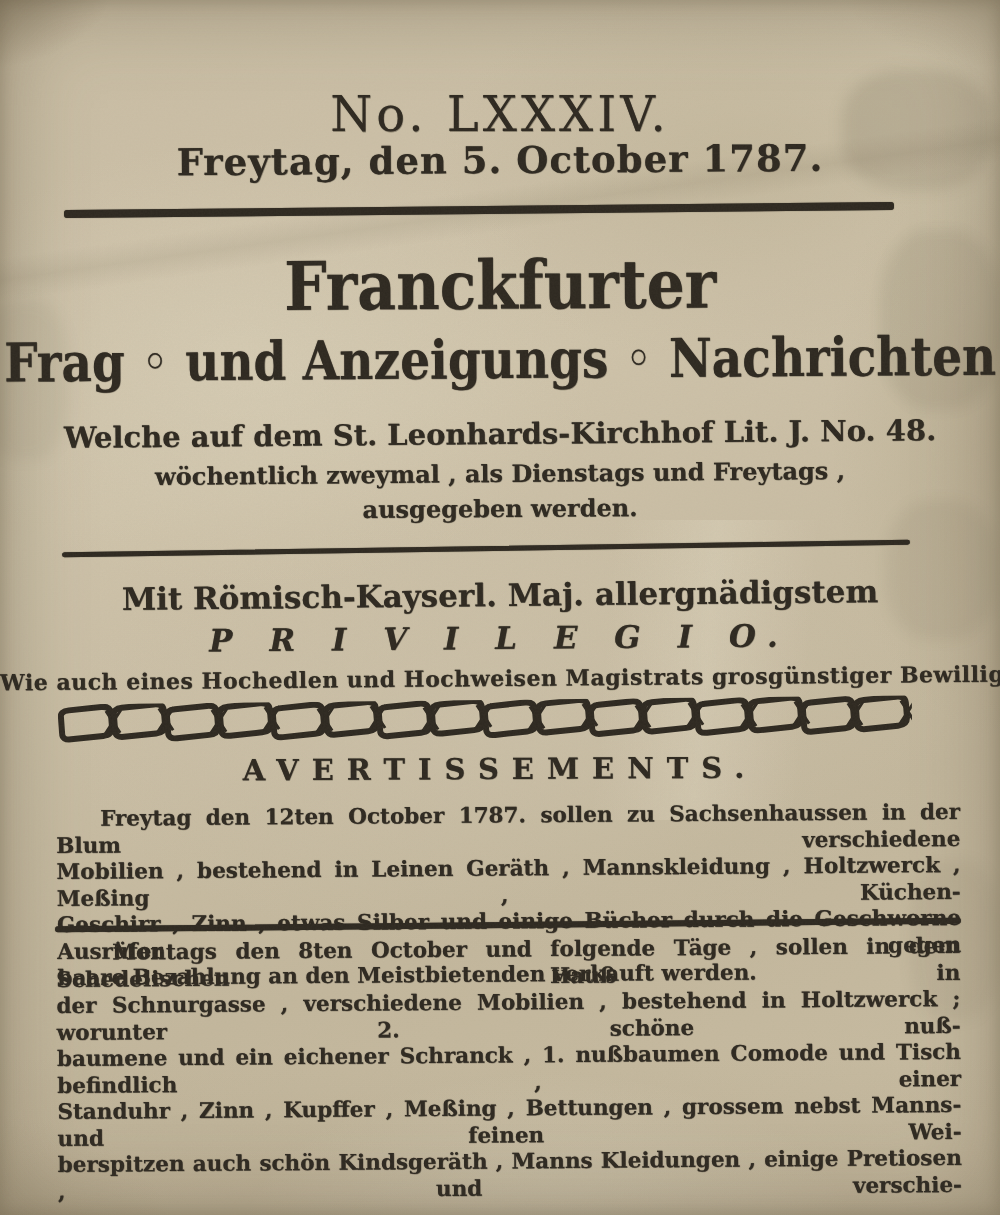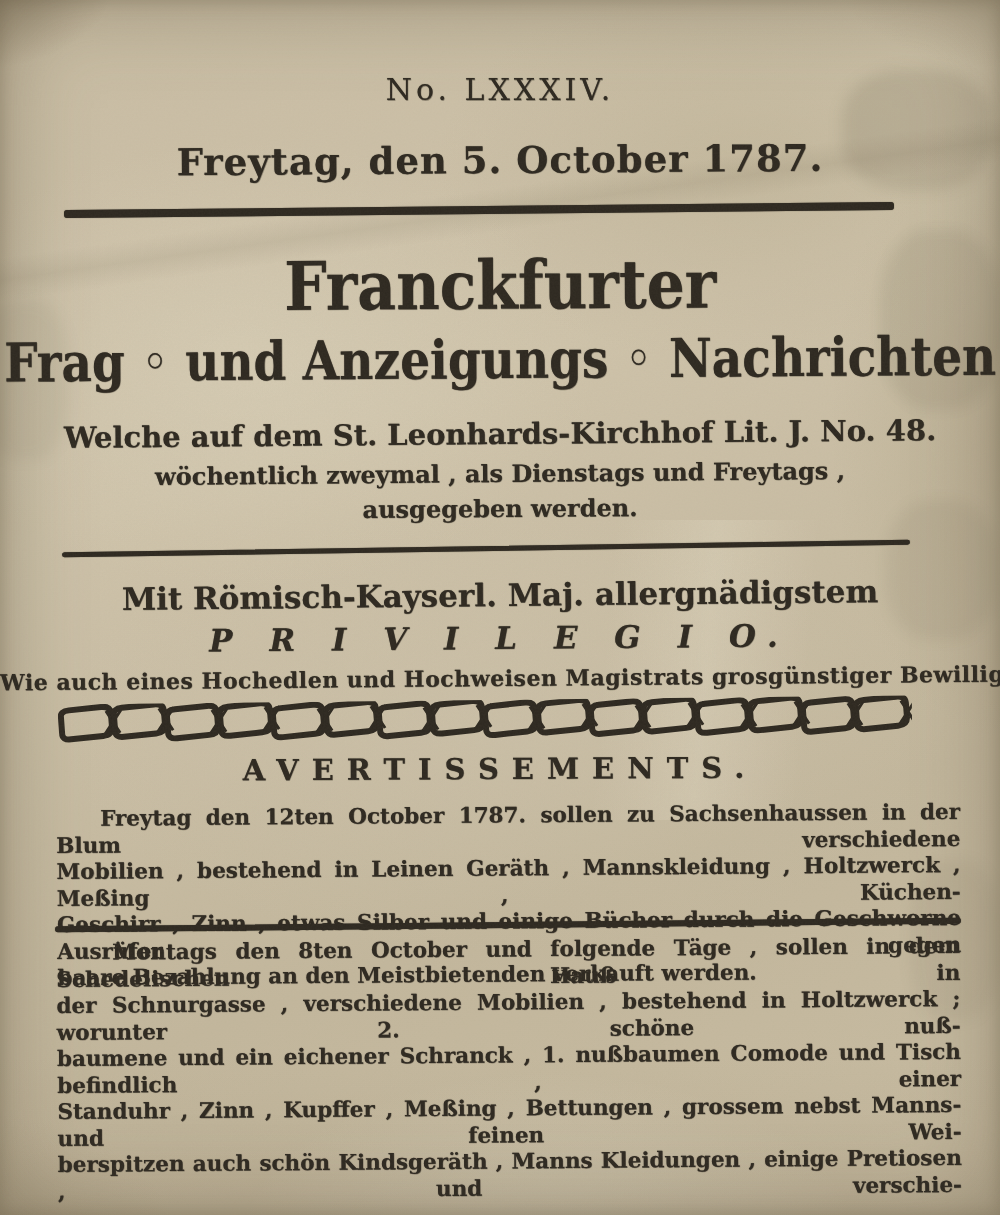--- a/index.html
+++ b/index.html
@@ -20,21 +20,21 @@
       radial-gradient(420px 260px at 75% 14%, rgba(179,166,137,0.35), rgba(179,166,137,0) 75%),
       radial-gradient(600px 300px at 50% 60%, rgba(210,201,178,0.30), rgba(210,201,178,0) 75%),
       linear-gradient(160deg,#c9bda4 0%,#cec3aa 35%,#c3b79d 70%,#c8bca2 100%);
     box-shadow:inset 0 0 90px rgba(92,80,58,0.45), inset 0 0 18px rgba(92,80,58,0.35);
   }
   .grain{position:absolute;inset:0;width:100%;height:100%;pointer-events:none;opacity:.7;}
   .crease{position:absolute;pointer-events:none;}
   .ghost{position:absolute;filter:blur(7px);background:rgba(88,76,54,0.14);border-radius:40%;pointer-events:none;}
   .ink{color:#2d2820;text-shadow:0 0 1px rgba(45,40,32,0.55), 0.5px 0.5px 0 rgba(45,40,32,0.35);}
   .abs{position:absolute;left:0;width:100%;text-align:center;white-space:nowrap;}
-  .issue{top:72px;font-size:30px;letter-spacing:4px;}
+  .issue{top:86px;font-size:48px;letter-spacing:4px;}
   .dateline{top:138px;font-size:37px;font-weight:bold;letter-spacing:1px;transform:rotate(-0.4deg);}
   .rule{position:absolute;background:#2d2820;border-radius:3px;box-shadow:0 0 1px rgba(45,40,32,.8);}
   .rule1{top:206px;left:64px;width:830px;height:8px;transform:rotate(-0.55deg);}
   .rule2{top:546px;left:62px;width:848px;height:5px;transform:rotate(-0.85deg);}
   .rule3{top:922px;left:55px;width:906px;height:6px;transform:rotate(-0.55deg);}
   .title1{top:246px;font-size:60px;font-weight:bold;transform:scaleY(1.12) rotate(-0.3deg);transform-origin:center top;}
   .title2{top:328px;font-size:47px;font-weight:bold;letter-spacing:0px;transform:scaleY(1.14) rotate(-0.35deg);transform-origin:center top;}
   .address{top:417px;font-size:29px;font-weight:bold;transform:rotate(-0.5deg);}
   .sched1{top:459px;font-size:24px;font-weight:bold;transform:rotate(-0.5deg);}
   .sched2{top:494px;font-size:24px;font-weight:bold;transform:rotate(-0.4deg);}

